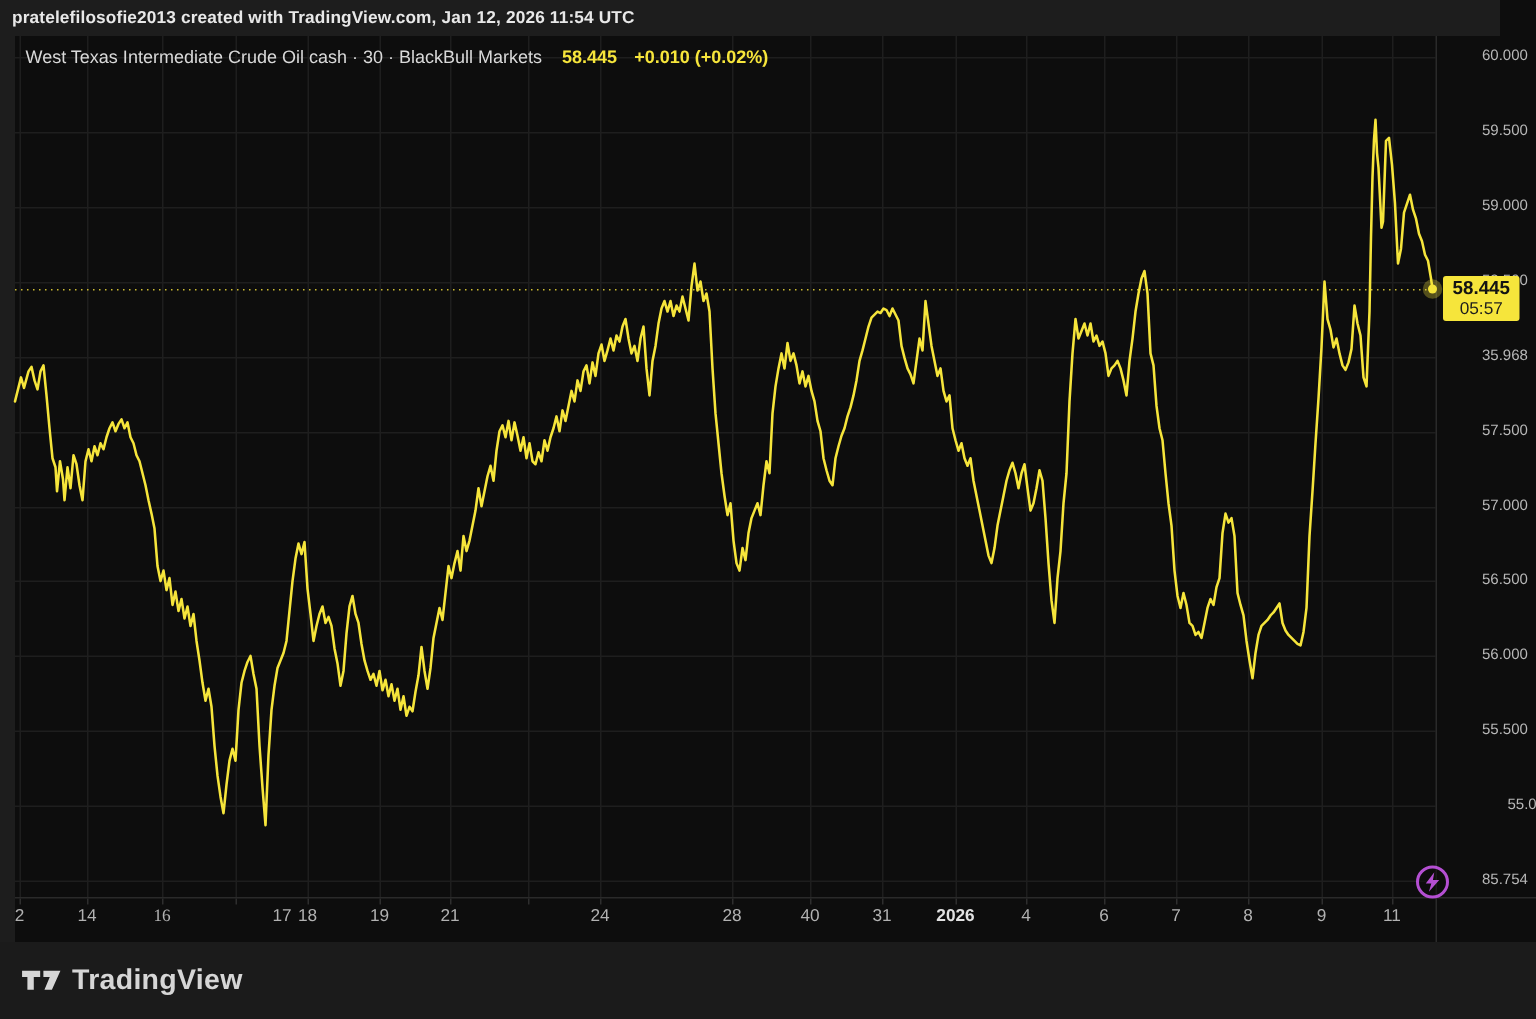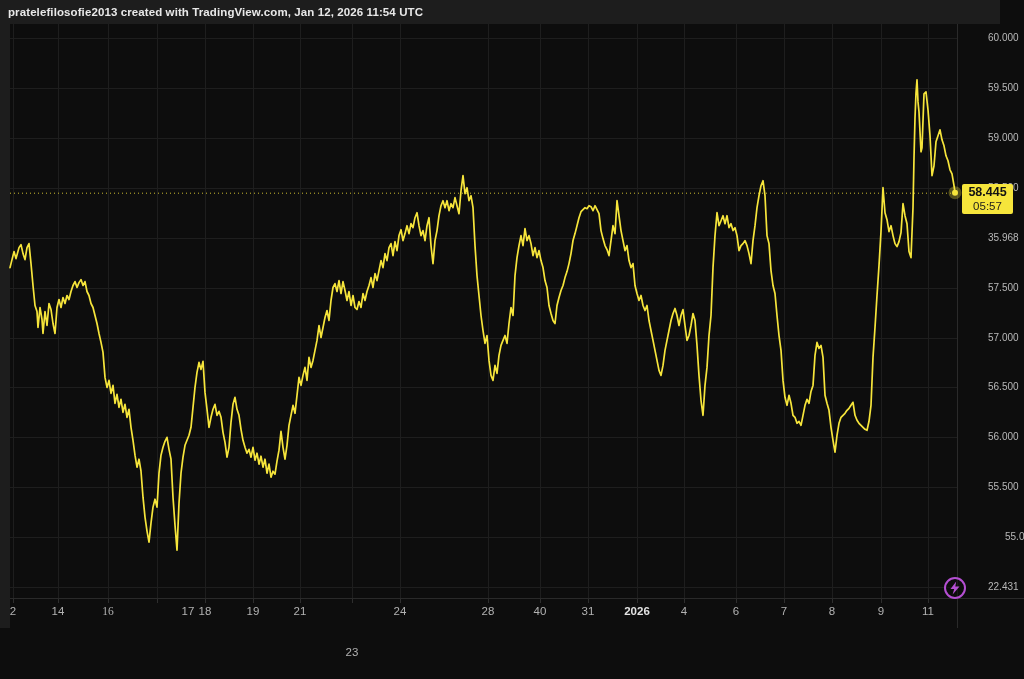--- a/index.html
+++ b/index.html
@@ -108,21 +108,21 @@
       <div class="ylab" style="top: 81.9px;">59.500</div>
       <div class="ylab" style="top: 131.8px;">59.000</div>
       <div class="ylab" style="top: 181.7px;">58.500</div>
       <div class="ylab" style="top: 231.6px;">35.968</div>
       <div class="ylab" style="top: 281.5px;">57.500</div>
       <div class="ylab" style="top: 331.5px;">57.000</div>
       <div class="ylab" style="top: 381.4px;">56.500</div>
       <div class="ylab" style="top: 431.3px;">56.000</div>
       <div class="ylab" style="top: 481.2px;">55.500</div>
       <div class="ylab" style="top: 531.1px; padding-left: 17px;">55.000</div>
-      <div class="ylab" style="top: 581px;">22.431</div>
+      <div class="ylab" style="top: 581px;">85.754</div>
     </div>
   <div id="xaxis">
       <div class="xlab" style="left: 13px;">2</div>
       <div class="xlab" style="left: 58px;">14</div>
       <div class="xlab" style="left: 108px; font-family: Liberation Serif, serif;">16</div>
       <div class="xlab" style="left: 157px; margin-left: 31px;">17</div>
       <div class="xlab" style="left: 205px;">18</div>
       <div class="xlab" style="left: 253px;">19</div>
       <div class="xlab" style="left: 300px;">21</div>
       <div class="xlab" style="left: 352px; margin-top: 41px;">23</div>
@@ -139,26 +139,40 @@
       <div class="xlab" style="left: 928px;">11</div>
     </div>
 
   <svg class="overlay" width="1024" height="679">
     <line id="dotted-price-line" stroke-dasharray="1 3" stroke-width="1" x1="10" x2="957" y1="193.2" y2="193.2" stroke="#cdbd32"></line>
     <polyline id="price-line" fill="none" stroke-width="1.7" stroke-linejoin="round" stroke-linecap="round" stroke="#f6e53b" points="10,267.6 12,259.6 14,251.6 16,258.6 19,247.6 21,244.6 23,253.6 25,259.6 27,247.6 29,243.6 31,263.6 33,285.5 35,305.5 37,311.5 38,327.5 40,307.5 42,319.5 43,333.5 45,311.5 47,325.5 49,303.5 51,309.5 53,323.5 55,333.5 57,307.5 59,299.5 61,307.5 63,297.5 65,303.5 67,295.5 69,299.5 71,291.5 73,285.5 75,281.6 77,287.5 79,282.6 81,279.6 83,285.5 85,281.6 87,291.5 89,295.5 91,303.5 93,307.5 95,315.5 97,323.5 99,333.5 101,342.4 103,352.4 105,377.4 107,387.4 109,380.4 111,393.4 113,385.4 115,403.3 117,394.4 119,407.3 121,399.3 123,412.3 125,404.3 127,417.3 129,409.3 131,427.3 133,440.3 135,455.2 137,467.2 139,459.2 141,471.2 143,497.2 145,517.1 147,531.1 149,542.1 151,523.1 153,507.1 155,499.2 157,507.1 159,473.2 161,455.2 163,447.3 165,441.3 167,437.3 169,449.3 171,459.2 173,497.2 175,525.1 177,550.1 179,503.2 181,473.2 183,457.2 185,445.3 187,440.3 189,435.3 191,427.3 193,407.3 195,387.4 197,372.4 199,362.4 201,369.4 203,361.4 205,392.4 207,409.3 209,427.3 211,417.3 213,409.3 215,404.3 217,415.3 219,411.3 221,417.3 223,432.3 225,442.3 227,457.2 229,447.3 231,422.3 233,404.3 235,397.3 237,409.3 239,415.3 241,429.3 243,440.3 245,447.3 247,453.2 249,449.3 251,457.2 253,447.3 255,460.2 257,453.2 259,464.2 261,456.2 263,467.2 265,459.2 267,473.2 269,464.2 271,477.2 273,471.2 275,474.2 277,461.2 279,450.2 281,431.3 283,447.3 285,459.2 287,445.3 289,425.3 291,415.3 293,405.3 295,413.3 297,395.3 299,377.4 301,385.4 303,375.4 305,367.4 307,380.4 309,357.4 311,367.4 313,360.4 315,350.4 317,340.4 319,325.5 321,337.5 323,327.5 325,317.5 327,310.5 329,320.5 331,300.5 333,287.5 335,283.6 337,291.5 339,280.6 341,293.5 343,281.6 345,290.5 347,300.5 349,291.5 351,305.5 353,295.5 355,307.5 357,309.5 359,301.5 361,307.5 363,293.5 365,300.5 367,291.5 369,285.5 371,277.6 373,287.5 375,273.6 377,280.6 379,270.6 381,260.6 383,267.6 385,253.6 387,260.6 389,247.6 391,243.6 393,255.6 395,241.6 397,250.6 399,235.6 401,229.7 403,240.6 405,233.6 407,225.7 409,233.6 411,223.7 413,227.7 415,217.7 417,212.7 419,225.7 421,235.6 423,230.6 425,240.6 427,225.7 429,217.7 431,245.6 433,263.6 435,240.6 437,230.6 439,215.7 441,205.7 443,200.7 445,207.7 447,200.7 449,210.7 451,203.7 453,207.7 455,197.7 457,205.7 459,213.7 461,190.7 463,175.7 465,193.7 467,187.7 469,200.7 471,195.7 473,207.7 475,245.6 477,275.6 479,295.5 481,315.5 483,330.5 485,343.4 487,335.5 489,360.4 491,375.4 493,380.4 495,365.4 497,373.4 499,355.4 501,345.4 503,340.4 505,335.5 507,343.4 509,323.5 511,307.5 513,315.5 515,275.6 517,257.6 519,245.6 521,235.6 523,245.6 525,228.7 527,240.6 529,235.6 531,243.6 533,255.6 535,247.6 537,257.6 539,250.6 541,260.6 543,267.6 545,280.6 547,287.5 549,305.5 551,313.5 553,320.5 555,323.5 557,305.5 559,297.5 561,290.5 563,285.5 565,277.6 567,271.6 569,263.6 571,253.6 573,240.6 575,233.6 577,225.7 579,217.7 581,211.7 583,209.7 585,207.7 587,208.7 589,205.7 591,206.7 593,210.7 595,205.7 597,209.7 599,213.7 601,230.6 603,238.6 605,245.6 607,249.6 609,255.6 611,240.6 613,225.7 615,233.6 617,200.7 619,215.7 621,230.6 623,240.6 625,250.6 627,245.6 629,260.6 631,267.6 633,263.6 635,285.5 637,293.5 639,300.5 641,295.5 643,305.5 645,310.5 647,305.5 649,320.5 651,330.5 653,340.4 655,350.4 657,360.4 659,370.4 661,375.4 663,365.4 665,350.4 667,340.4 669,330.5 671,320.5 673,313.5 675,308.5 677,315.5 679,325.5 681,315.5 683,309.5 685,325.5 687,340.4 689,335.5 691,325.5 693,313.5 695,320.5 697,345.4 699,375.4 701,400.3 703,415.3 705,385.4 707,367.4 709,335.5 711,315.5 713,267.6 715,235.6 717,212.7 719,225.7 721,220.7 723,215.7 725,223.7 727,215.7 729,227.7 731,223.7 733,230.6 735,227.7 737,235.6 739,250.6 741,245.6 743,243.6 745,240.6 747,245.6 749,253.6 751,263.6 753,240.6 755,225.7 757,207.7 759,195.7 761,185.7 763,180.7 765,195.7 767,235.6 769,243.6 771,270.6 773,285.5 775,293.5 777,315.5 779,335.5 781,350.4 783,380.4 785,397.3 787,405.3 789,395.3 791,403.3 793,415.3 795,417.3 797,423.3 799,421.3 801,425.3 803,415.3 805,405.3 807,399.3 809,403.3 811,391.4 813,385.4 815,355.4 817,342.4 819,348.4 821,345.4 823,357.4 825,395.3 827,403.3 829,410.3 831,427.3 833,440.3 835,452.2 837,435.3 839,423.3 841,417.3 843,415.3 845,413.3 847,410.3 849,408.3 851,405.3 853,402.3 855,415.3 857,420.3 859,423.3 861,425.3 863,427.3 865,429.3 867,430.3 869,421.3 871,405.3 873,357.4 875,327.5 877,295.5 879,265.6 881,231.6 883,187.7 885,212.7 887,219.7 889,231.6 891,225.7 893,235.6 895,243.6 897,246.6 899,241.6 901,232.6 903,203.7 905,215.7 907,223.7 909,251.6 911,257.6 913,207.7 914,157.8 915,117.9 916,92.9 917,79.9 918,101.9 919,111.9 921,151.8 922,147.8 924,93.9 926,91.9 928,109.9 930,135.8 932,175.7 934,165.8 936,141.8 938,135.8 940,129.8 942,139.8 944,145.8 946,155.8 948,160.8 950,169.8 952,173.8 954,185.7 955,192.7"></polyline>
     <circle id="glow-dot-halo" r="6.5" opacity="0.3" cx="955" cy="192.7" fill="#f6e53b"></circle>
     <circle id="glow-dot" r="3" cx="955" cy="192.7" fill="#f6e53b"></circle>
   </svg>
 
+  <div class="legend">
+    <span class="sym">West Texas Intermediate Crude Oil cash · 30 · BlackBull Markets</span>
+    <span class="val">58.445</span>
+    <span class="chg">+0.010 (+0.02%)</span>
+  </div>
 
   <div class="badge" id="price-badge" style="top: 184px;">
     <div class="p">58.445</div>
     <div class="c">05:57</div>
   </div>
 
   <div class="boost">
     <svg width="12" height="14" viewBox="0 0 12 14">
       <path d="M7.2 0.5 L1.5 8 H5.2 L3.6 13.5 L10.5 5.6 H6.3 Z" fill="#b44fd2"></path>
     </svg>
   </div>
 
+  <div class="footer">
+    <div class="tvlogo">
+      <svg width="27" height="15" viewBox="0 0 76 40">
+        <path d="M2 2 h34 v12 H24 v24 H12 V14 H2 Z" fill="#d6d6d6"></path>
+        <path d="M42 2 h32 L58 38 H44 l10 -24 H42 Z" fill="#d6d6d6"></path>
+      </svg>
+      <span class="word">TradingView</span>
+    </div>
+  </div>
 
 </div>
 
 </body></html>

